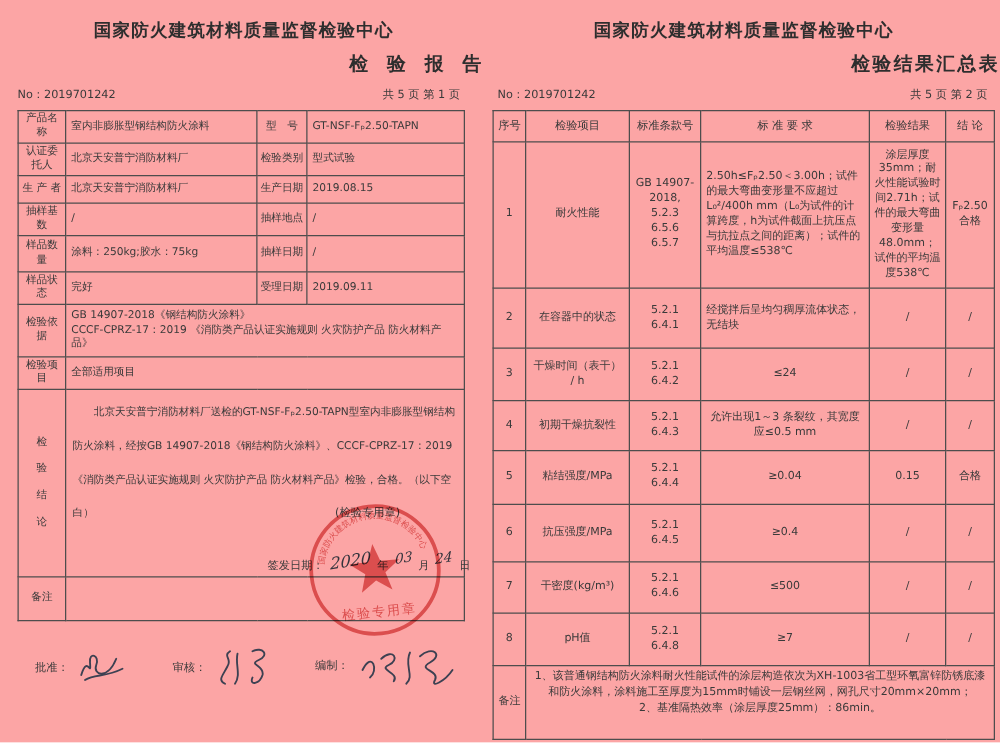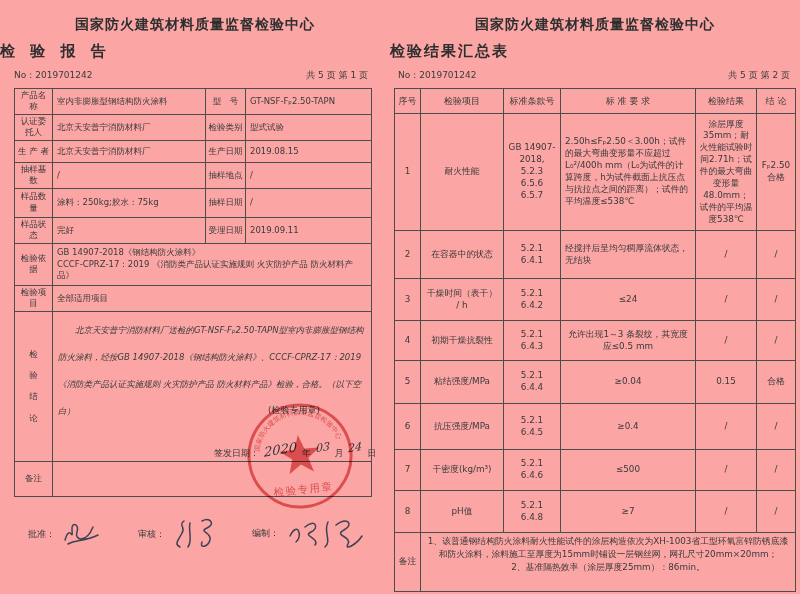--- a/index.html
+++ b/index.html
@@ -4,40 +4,40 @@
 <style>
   html,body{margin:0;padding:0;background:#ffffff;}
   .canvas{position:relative;width:800px;height:594px;background:#fca5a5;overflow:hidden;
           font-family:"DejaVu Sans","Liberation Sans",sans-serif;color:#3a3a3a;}
   .page{position:absolute;top:0;height:594px;background:transparent;}
   .page1{left:0;width:390px;}
   .page2{left:390px;width:410px;}
 
   .center-name{margin:0;position:absolute;top:16px;left:0;right:0;text-align:center;
                font-size:14px;font-weight:bold;color:#2e2e2e;letter-spacing:1px;}
-  .doc-title{margin:0;position:absolute;top:42px;left:0;right:0;text-align:left;
+  .doc-title{margin:0;position:absolute;top:42px;left:0;right:0;text-align:right;
              font-size:15px;font-weight:bold;color:#2e2e2e;letter-spacing:5px;}
   .page2 .doc-title{letter-spacing:2px;}
   .meta{position:absolute;top:69px;display:flex;justify-content:space-between;
         font-size:9px;color:#3a3a3a;}
   .page1 .meta{left:14px;width:354px;}
   .page2 .meta{left:8px;width:392px;}
 
   table{border-collapse:collapse;table-layout:fixed;position:absolute;}
   td{border:1px solid #4d4d4d;padding:1px 3px;font-size:8.5px;line-height:1.35;
      overflow:hidden;vertical-align:middle;color:#3a3a3a;}
   .t1{left:14px;top:88px;width:357px;border:1.5px solid #444;}
   .t1 .lab{text-align:center;padding:1px 2px;}
   .t1 .val{text-align:left;padding-left:4px;}
   tr.h22{height:22px;} tr.h29{height:29px;} tr.h26{height:26px;}
   tr.hbasis{height:42px;} tr.hitems{height:25px;} tr.hconcl{height:150px;} tr.hremark1{height:35px;}
   .pre{white-space:pre-line;}
   .concl-label{white-space:pre-line;line-height:2.5;text-align:center;vertical-align:middle;}
   .concl-cell{vertical-align:top;position:relative;}
-  .concl-text{margin:4px 2px 0 2px;text-indent:2em;line-height:27px;font-size:8.5px;font-style:italic;}
+  .concl-text{margin:4px 2px 0 2px;text-indent:2em;line-height:27px;font-size:8.5px;}
 
   .seal-note{position:absolute;left:268px;top:404px;font-size:9px;color:#3a3a3a;}
   .issue-line{position:absolute;left:214px;top:444px;font-size:9px;color:#3a3a3a;white-space:nowrap;}
   .hand{display:inline-block;font-family:"DejaVu Serif","Liberation Serif",serif;
         font-style:italic;font-size:13px;color:#33343d;transform:rotate(-9deg) skewX(-10deg);
         margin:0 2px;position:relative;top:-2px;}
   .hand.small{font-size:11px;top:-5px;}
 
   .sig-row{position:absolute;left:14px;top:512px;width:360px;height:46px;font-size:9px;}
   .sig-item{position:absolute;white-space:nowrap;}

